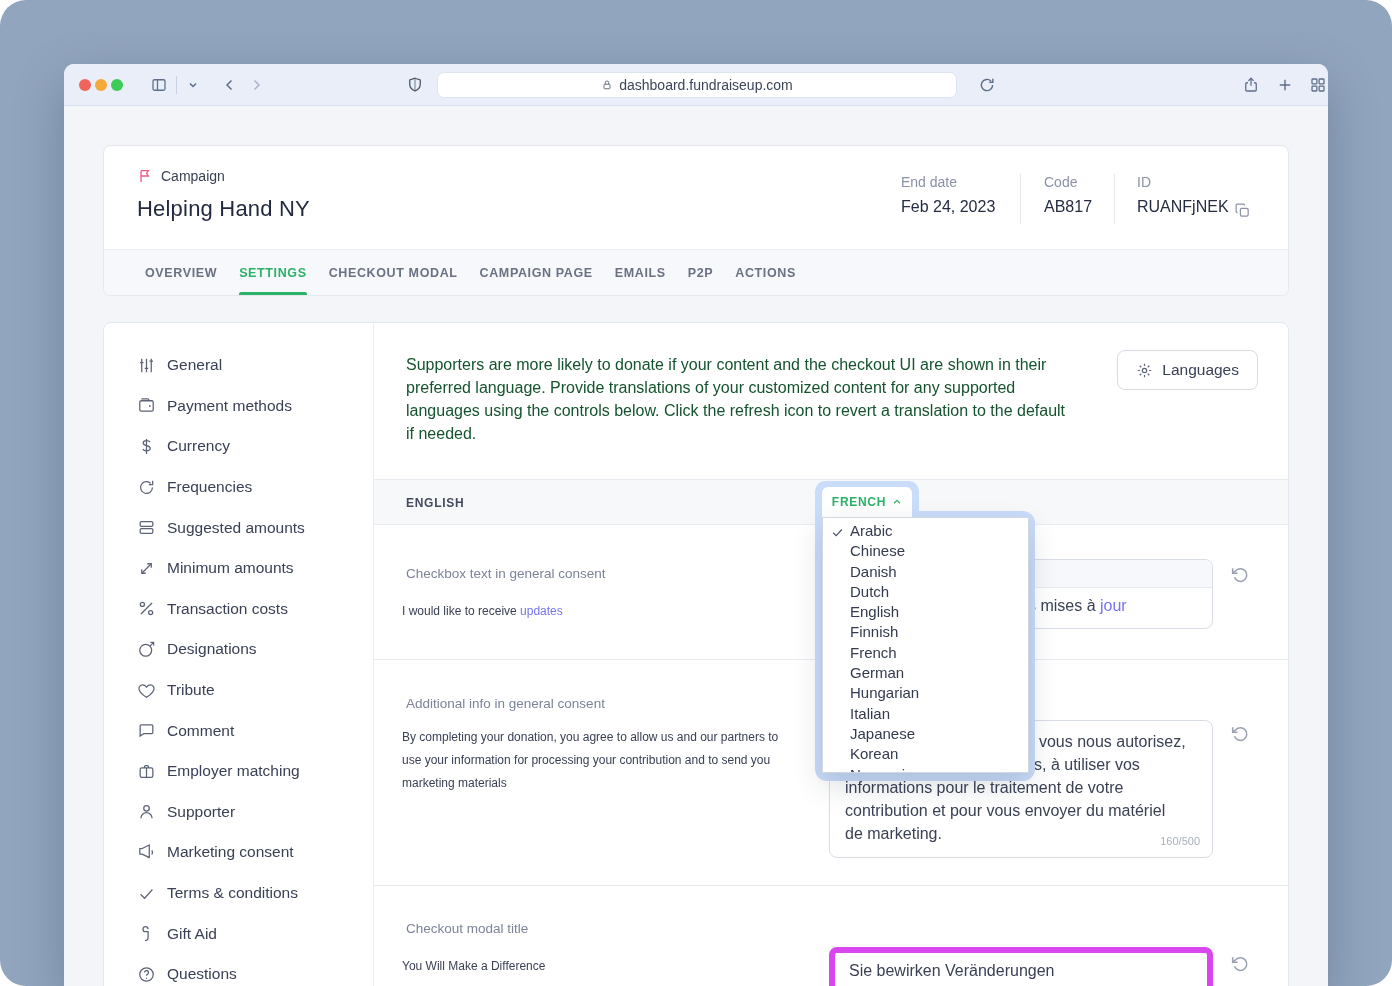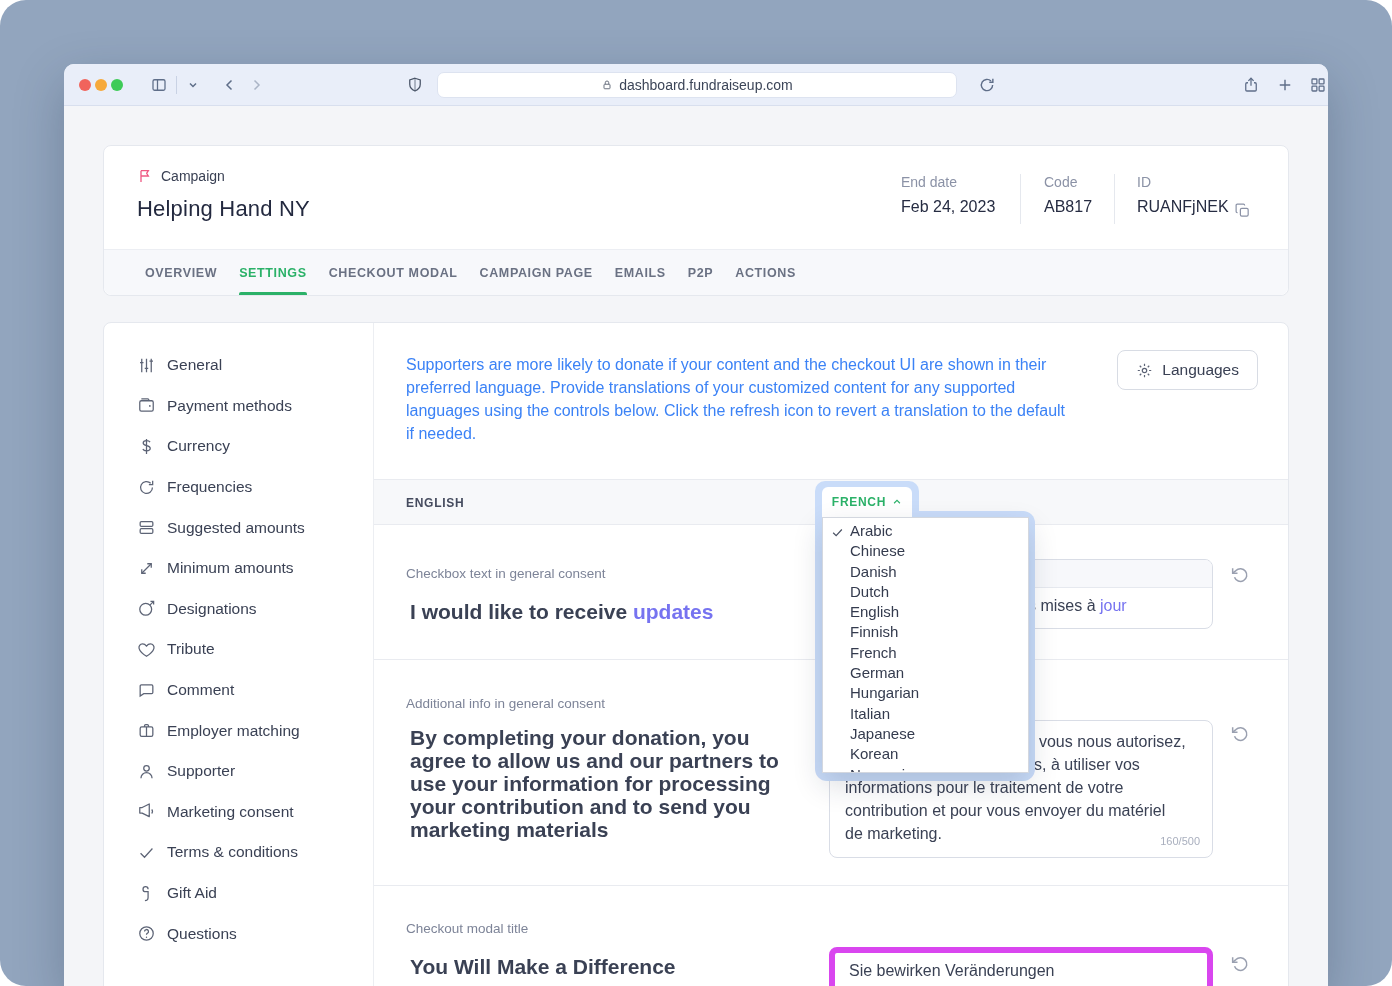--- a/index.html
+++ b/index.html
@@ -46,33 +46,33 @@
                        background:#2bb168; border-radius:2px 2px 0 0; }
 
   .main-card { left:39px; top:258px; width:1186px; height:740px; border-radius:8px 8px 0 0; overflow:hidden; }
   .side { position:absolute; left:0; top:0; bottom:0; width:270px; border-right:1px solid #eceef2; padding-top:22px; }
   .side-item { height:40.6px; display:flex; align-items:center; padding-left:33px; gap:11px;
                font-size:15.5px; color:#3a4154; cursor:pointer; }
   .side-item .ic { width:19px; height:19px; color:#5d6476; display:flex; align-items:center; justify-content:center; flex:0 0 19px; }
   .side-item .ic svg { width:19px; height:19px; }
 
   .content { position:absolute; left:270px; top:0; right:0; bottom:0; }
-  .intro { position:absolute; left:32px; top:30px; width:668px; font-size:16px; line-height:23px; color:#3b82f6; }
+  .intro { position:absolute; left:32px; top:30px; width:668px; font-size:16px; line-height:23px; color:#14532d; }
   .lang-btn { position:absolute; right:30px; top:27px; height:40px; padding:8px 18px; background:#fff;
               border:1px solid #d8dce4; border-radius:8px; display:flex; align-items:center; gap:9px;
               font-size:15.5px; color:#3a4154; cursor:pointer; }
   .lang-btn svg { width:17px; height:17px; color:#5d6476; }
 
   .lang-head { position:absolute; left:0; right:0; top:156px; height:46px; background:#f7f8fa;
                border-top:1px solid #e9ebf0; border-bottom:1px solid #e9ebf0; }
   .col-eng { position:absolute; left:32px; top:16px; font-size:12px; font-weight:bold; letter-spacing:.06em; color:#454b5e; }
 
   .row { position:absolute; left:0; right:0; }
   .row-lbl { position:absolute; left:32px; font-size:13.5px; color:#7d8498; }
-  .eng-txt { position:absolute; left:36px; font-size:21px; color:#3a4154; line-height:23px;font-weight:bold; }
+  .eng-txt { position:absolute; left:28px; font-size:12px; color:#3a4154; line-height:23px; }
   .lnk { color:#7673f0; cursor:pointer; }
   .revert { position:absolute; left:856px; width:20px; height:20px; color:#9aa0b0; cursor:pointer; }
   .revert svg { width:20px; height:20px; }
 
   .fr-editor { position:absolute; left:455px; top:34px; width:384px; height:70px; background:#fff;
                border:1px solid #d9dde6; border-radius:8px; overflow:hidden; }
   .fr-editor .tbr { height:28px; background:#f7f8fb; border-bottom:1px solid #e6e9ef; }
   .fr-editor .bod { position:relative; height:40px; font-size:16px; color:#3a4154; }
   .fr-frag { position:absolute; left:198px; top:9px; white-space:pre; }
 
@@ -267,20 +267,30 @@
         </div>
         <div class="side-item">
           <span class="ic">
               <svg viewBox="0 0 24 24" fill="none" stroke="currentColor" stroke-width="1.6">
                 <path d="M6 18L18 6"></path>
                 <polyline points="13 6 18 6 18 11"></polyline>
                 <polyline points="11 18 6 18 6 13"></polyline>
               </svg>
             </span>
           <span>Minimum amounts</span>
+        </div>
+        <div class="side-item">
+          <span class="ic">
+              <svg viewBox="0 0 24 24" fill="none" stroke="currentColor" stroke-width="1.6">
+                <line x1="19" y1="5" x2="5" y2="19"></line>
+                <circle cx="6.8" cy="6.8" r="2.6"></circle>
+                <circle cx="17.2" cy="17.2" r="2.6"></circle>
+              </svg>
+            </span>
+          <span>Transaction costs</span>
         </div>
         <div class="side-item">
           <span class="ic">
               <svg viewBox="0 0 24 24" fill="none" stroke="currentColor" stroke-width="1.6">
                 <circle cx="11" cy="13" r="7.5"></circle>
                 <path d="M16 8l5-5"></path>
                 <polyline points="17 3 21 3 21 7"></polyline>
               </svg>
             </span>
           <span>Designations</span>

